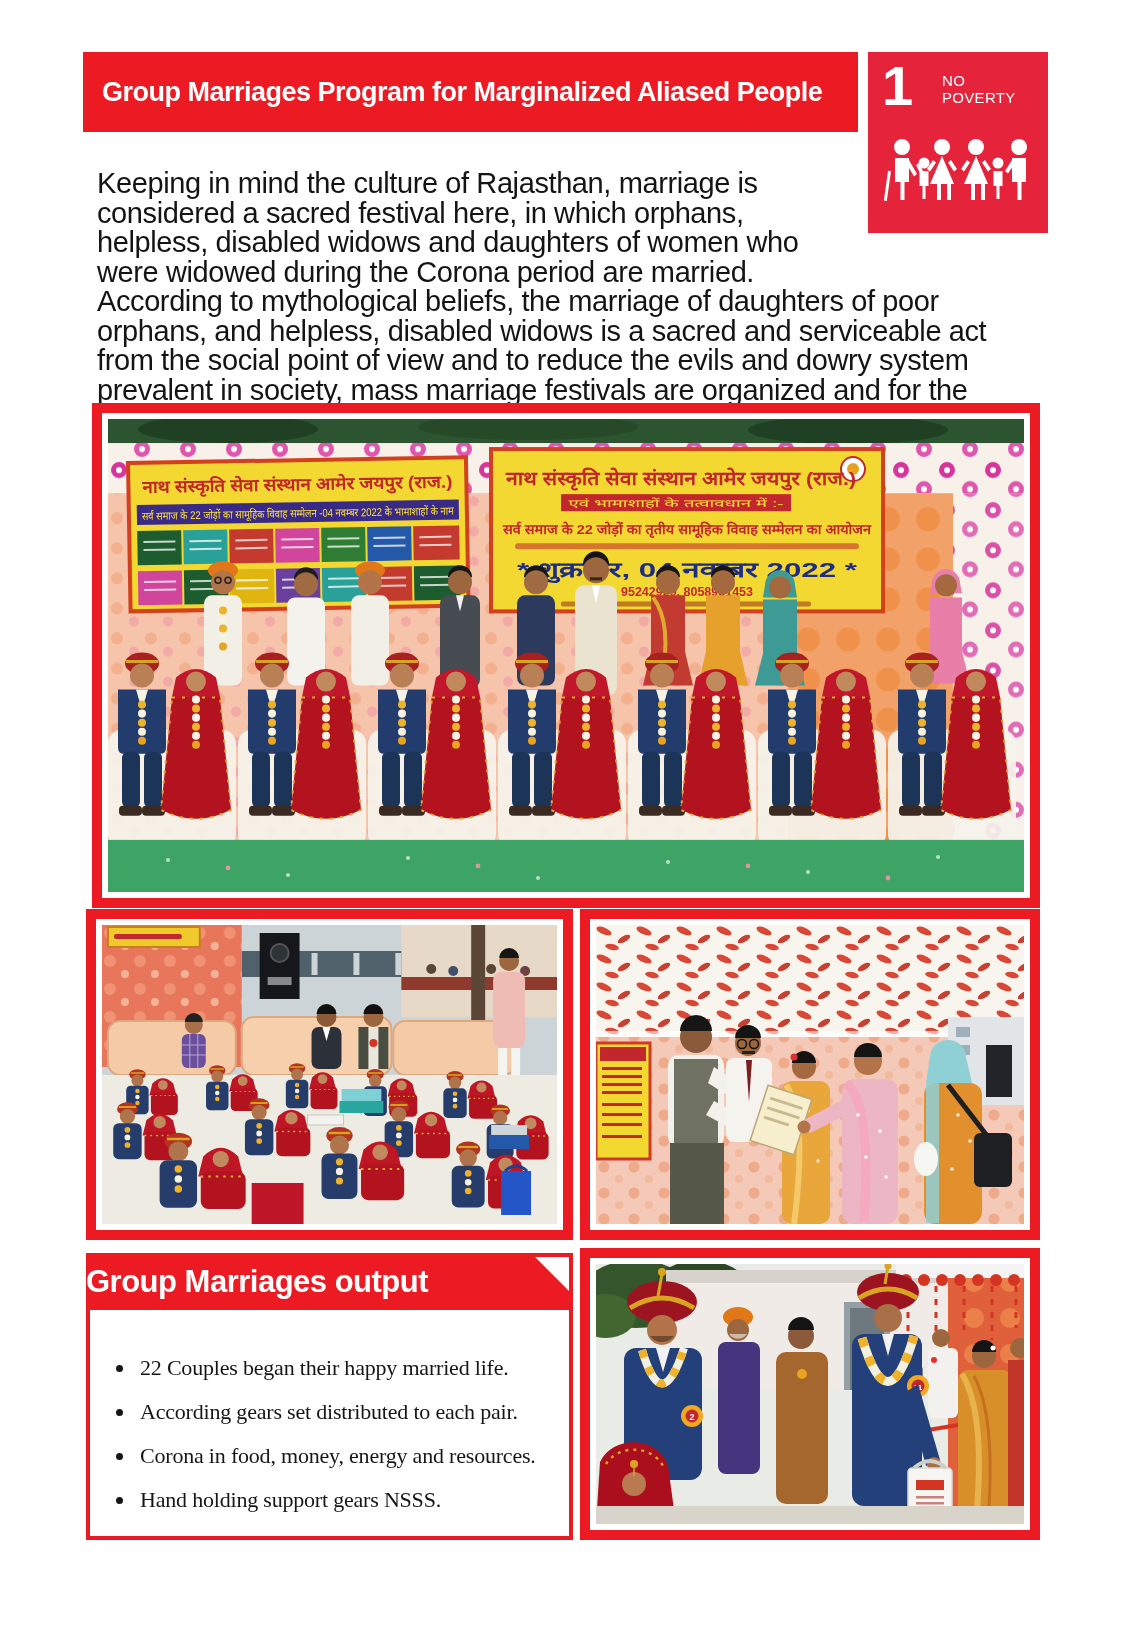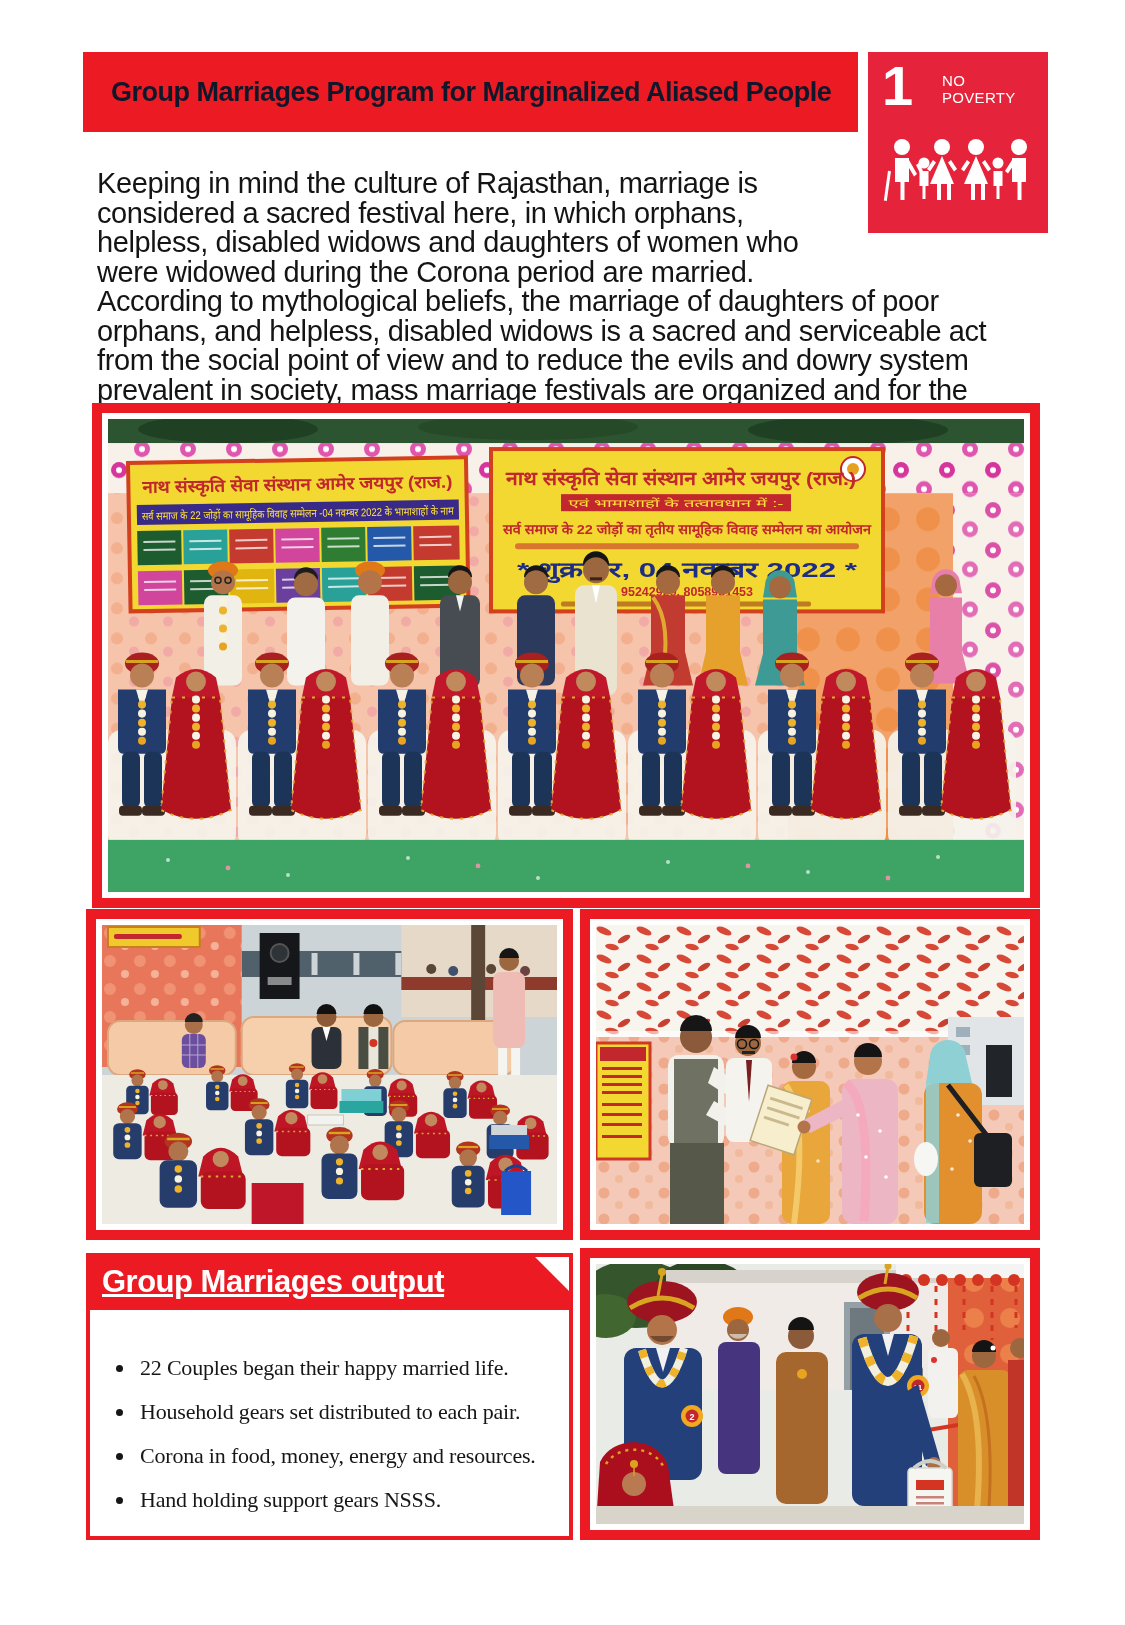--- a/index.html
+++ b/index.html
@@ -1,21 +1,21 @@
 <!DOCTYPE html>
 <html><head>
 <meta charset="utf-8">
 <style>
   html,body{margin:0;padding:0;background:#fff;}
   .page{position:relative;width:1125px;height:1625px;background:#ffffff;
         font-family:"Liberation Sans",sans-serif;overflow:hidden;}
   
   .header-band{position:absolute;left:83px;top:52px;width:775px;height:80px;
                background:#ec1b23;display:flex;align-items:center;box-sizing:border-box;padding:0 16px;}
-  .header-band h1{margin:12px;color:#0f172a;font-size:27px;font-weight:bold;letter-spacing:-0.5px;white-space:nowrap;}
+  .header-band h1{margin:3px;color:#ffffff;font-size:27px;font-weight:bold;letter-spacing:-0.5px;white-space:nowrap;}
   
   .sdg{position:absolute;left:868px;top:52px;width:180px;height:181px;background:#e5243b;color:#fff;}
   .sdg-num{position:absolute;left:14px;top:4px;font-size:56px;font-weight:bold;line-height:60px;}
   .sdg-label{position:absolute;left:74px;top:20px;font-size:15px;font-weight:normal;line-height:17px;letter-spacing:0.3px;}
   .sdg-picto{position:absolute;left:8px;bottom:14px;width:164px;height:84px;}
   
   .intro{position:absolute;left:97px;top:140px;width:917px;font-size:29px;line-height:29.5px;
          letter-spacing:-0.4px;color:#141414;}
   .intro .spacer{float:right;width:168px;height:96px;}
   
@@ -25,21 +25,21 @@
   #main-photo{left:92px;top:403px;width:948px;height:505px;}
   #midleft-photo{left:86px;top:909px;width:487px;height:331px;}
   #midright-photo{left:580px;top:909px;width:460px;height:331px;}
   #botright-photo{left:580px;top:1248px;width:460px;height:292px;}
   
   .output-box{position:absolute;left:86px;top:1253px;width:487px;height:287px;background:#fff;
               border:4px solid #ec1b23;box-sizing:border-box;}
   .output-band{position:absolute;left:-4px;top:-4px;width:487px;height:57px;background:#ec1b23;
                clip-path:polygon(0 0,calc(100% - 42px) 0,100% 42px,100% 100%,0 100%);
                display:flex;align-items:center;}
-  .output-band h2{margin:0 0 0 16px;color:#fff;font-size:31px;font-weight:bold;letter-spacing:-0.5px;text-decoration:underline;}
+  .output-band h2{margin:0 0 0 0;color:#fff;font-size:31px;font-weight:bold;letter-spacing:-0.5px;}
   .output-bullets{margin:98px 0 0 0;padding:0 24px 0 46px;font-family:"Liberation Serif",serif;
                   font-size:22px;color:#161616;letter-spacing:-0.2px;}
   .output-bullets li{margin-bottom:18px;padding-left:4px;}
   svg text{font-family:"Liberation Sans",sans-serif;}
 </style>
 </head>
 <body>
 
 <div class="page">
 
@@ -526,21 +526,21 @@
       </svg>
     </div>
   </div>
 
   <div class="output-box">
     <div class="output-band">
       <h2>Group Marriages output</h2>
     </div>
     <ul class="output-bullets">
       <li>22 Couples began their happy married life.</li>
-      <li>Household gears set distributed to each pair.</li>
+      <li>According gears set distributed to each pair.</li>
       <li>Corona in food, money, energy and resources.</li>
       <li>Hand holding support gears NSSS.</li>
     </ul>
   </div>
 
   <div class="photo-frame" id="botright-photo">
     <div class="photo-inner">
       <svg viewBox="0 0 428 260" preserveAspectRatio="none">
         <defs>
           <pattern id="c-dot" width="36" height="36" patternUnits="userSpaceOnUse">

